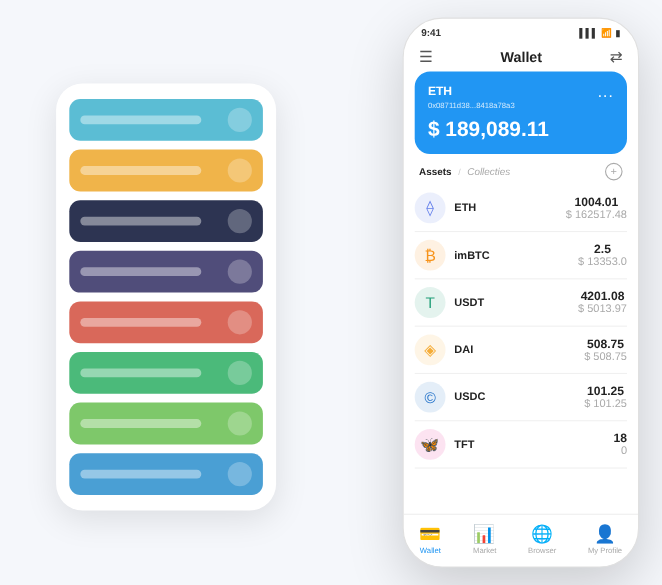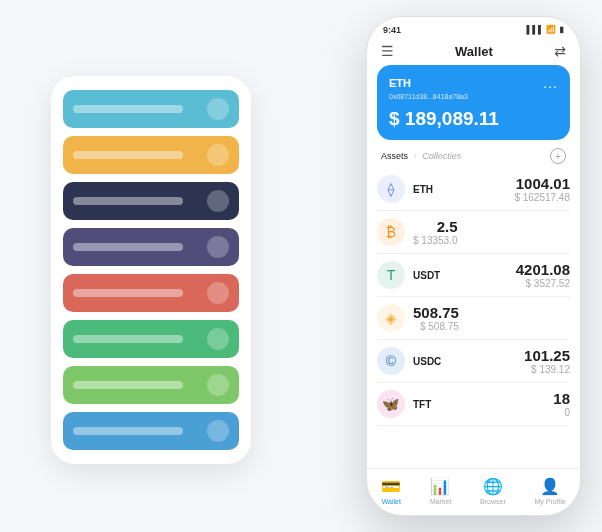--- a/index.html
+++ b/index.html
@@ -70,21 +70,21 @@
       box-shadow: 0 16px 50px rgba(0,0,0,0.18);
       border: 1.5px solid #e0e0e0;
       overflow: hidden;
       display: flex;
       flex-direction: column;
     }
 
     .phone-status-bar {
       display: flex;
       justify-content: space-between;
-      align-items: flex-start;
+      align-items: flex-end;
       padding: 8px 16px 4px;
       font-size: 9px;
       font-weight: 600;
       color: #333;
     }
 
     .status-icons {
       display: flex;
       gap: 3px;
       align-items: center;
@@ -157,21 +157,21 @@
 
     .assets-tabs {
       display: flex;
       gap: 6px;
       align-items: center;
       font-size: 9px;
     }
 
     .assets-tab-active {
       color: #222;
-      font-weight: 400;
+      font-weight: 700;
     }
 
     .assets-tab-divider {
       color: #ccc;
       font-size: 8px;
     }
 
     .assets-tab-inactive {
       color: #aaa;
       font-style: italic;
@@ -221,23 +221,24 @@
       font-size: 10px;
       font-weight: 600;
       color: #222;
     }
 
     .token-amounts {
       text-align: right;
     }
 
     .token-amount {
-      font-size: 15px;
+      font-size: 11px;
       font-weight: 600;
       color: #222;
+      text-align: center;
     }
 
     .token-usd {
       font-size: 10px;
       color: #aaa;
     }
 
     
     .bottom-nav {
       display: flex;
@@ -362,52 +363,54 @@
     <span class="token-name">ETH</span>
     <div class="token-amounts">
       <div class="token-amount">1004.01</div>
       <div class="token-usd">$ 162517.48</div>
     </div>
   </div>
         <div class="token-item">
     <div class="token-icon" style="background:#F7931A20; color:#F7931A;">
       ₿
     </div>
+    <span class="token-name">imBTC</span>
     <div class="token-amounts">
       <div class="token-amount">2.5</div>
       <div class="token-usd">$ 13353.0</div>
     </div>
   </div>
         <div class="token-item">
     <div class="token-icon" style="background:#26A17B20; color:#26A17B;">
       T
     </div>
     <span class="token-name">USDT</span>
     <div class="token-amounts">
       <div class="token-amount">4201.08</div>
-      <div class="token-usd">$ 3527.52</div>
+      <div class="token-usd">$ 5013.97</div>
     </div>
   </div>
         <div class="token-item">
     <div class="token-icon" style="background:#F5AC3720; color:#F5AC37;">
       ◈
     </div>
+    <span class="token-name">DAI</span>
     <div class="token-amounts">
       <div class="token-amount">508.75</div>
       <div class="token-usd">$ 508.75</div>
     </div>
   </div>
         <div class="token-item">
     <div class="token-icon" style="background:#2775CA20; color:#2775CA;">
       ©
     </div>
     <span class="token-name">USDC</span>
     <div class="token-amounts">
       <div class="token-amount">101.25</div>
-      <div class="token-usd">$ 139.12</div>
+      <div class="token-usd">$ 101.25</div>
     </div>
   </div>
         <div class="token-item">
     <div class="token-icon" style="background:#E91E8C20; color:#E91E8C;">
       🦋
     </div>
     <span class="token-name">TFT</span>
     <div class="token-amounts">
       <div class="token-amount">18</div>
       <div class="token-usd">0</div>

